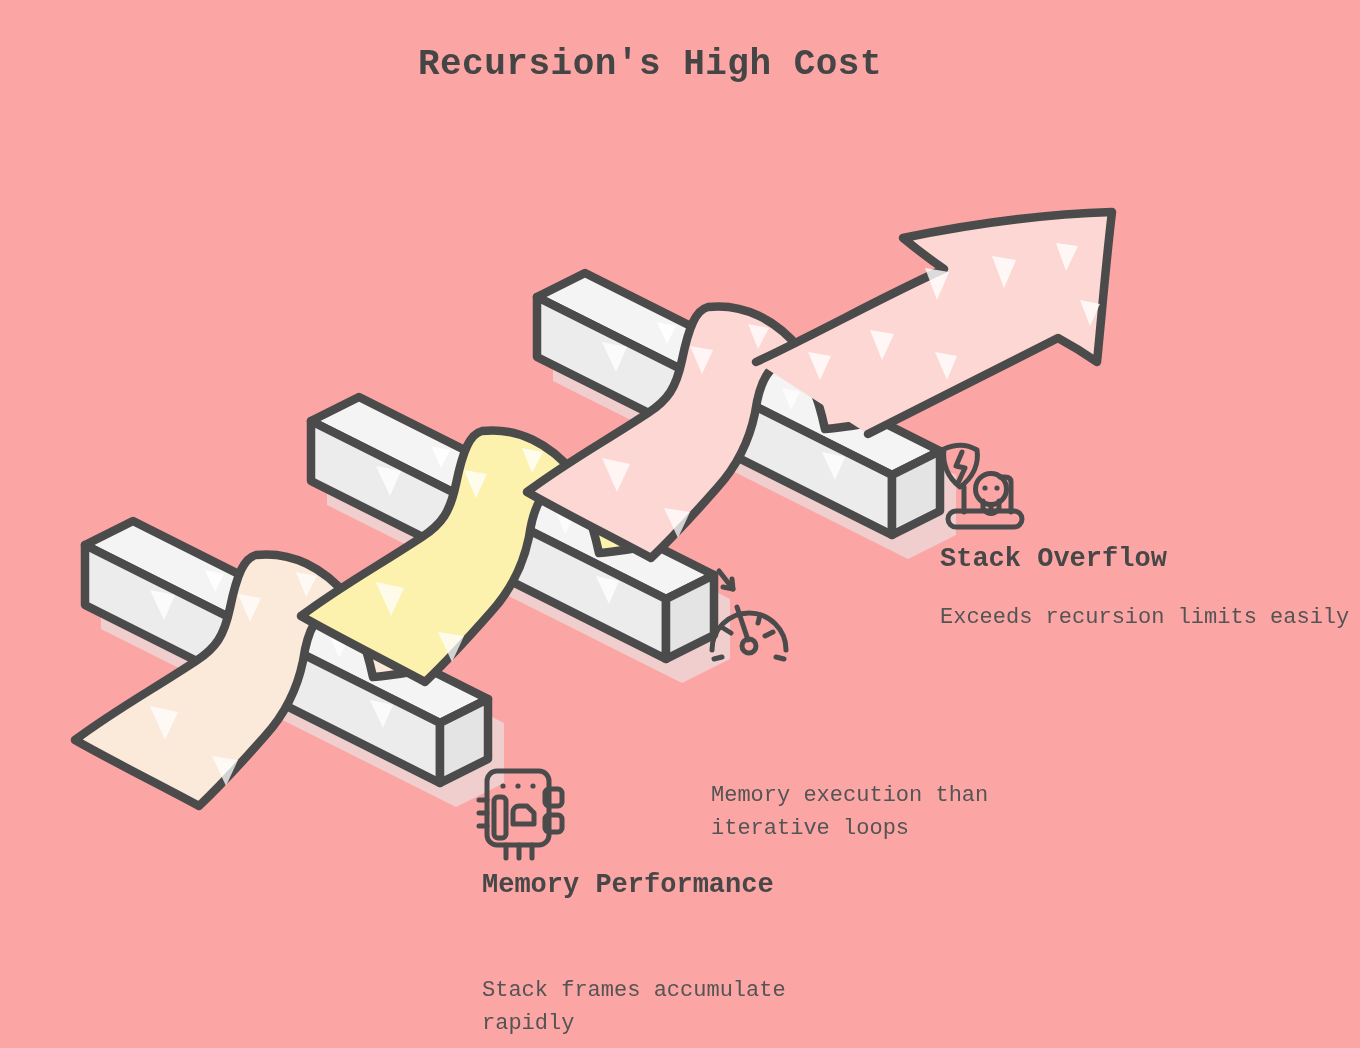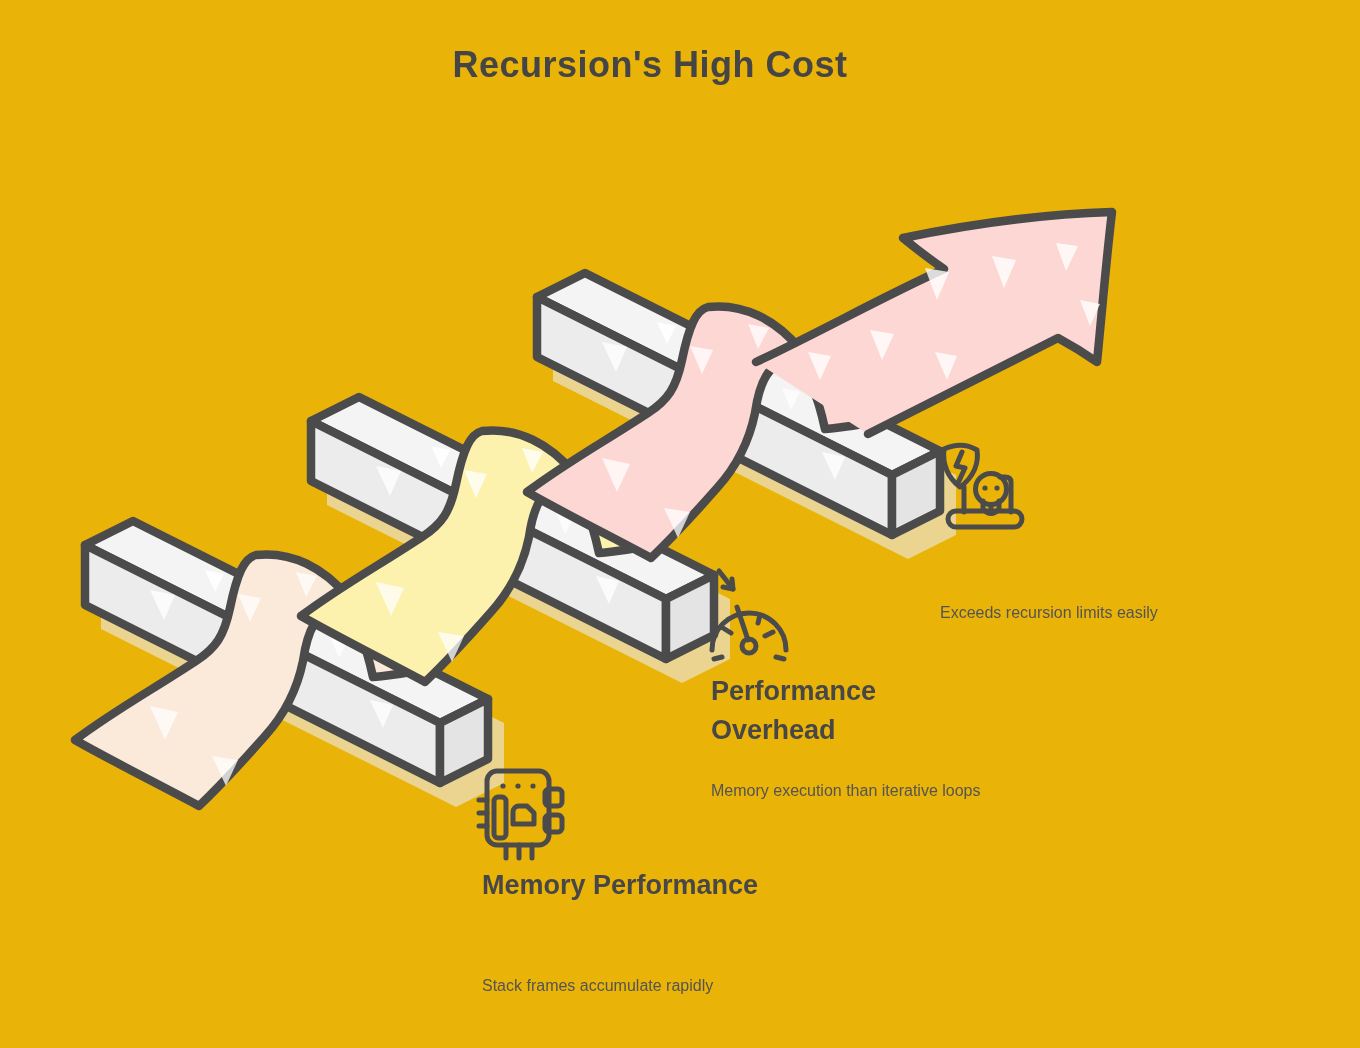--- a/index.html
+++ b/index.html
@@ -1,29 +1,29 @@
 <!DOCTYPE html>
 <html><head>
 <meta charset="utf-8">
 <style>
   html,body{margin:0;padding:0;background:#ffffff;}
   .canvas{
-    position:relative;width:1360px;height:1048px;background:#eab308;overflow:hidden;
-    font-family:Liberation Sans, sans-serif;color:#4a4a4a;
+    position:relative;width:1360px;height:1048px;background:#fca5a5;overflow:hidden;
+    font-family:Liberation Mono, monospace;color:#4a4a4a;
   }
   .scene{position:absolute;left:0;top:0;}
   .title{
     position:absolute;left:0;top:44px;width:1300px;text-align:center;
     font-size:36px;font-weight:800;letter-spacing:.5px;color:#454545;
   }
   .heading{
     position:absolute;font-size:27px;font-weight:800;color:#474747;line-height:1.45;
   }
   .desc{
-    position:absolute;font-size:16px;font-weight:400;color:#545454;line-height:1.5;
+    position:absolute;font-size:22px;font-weight:400;color:#545454;line-height:1.5;
   }
   .h-memory{left:482px;top:866px;width:420px;}
   .d-memory{left:482px;top:974px;width:310px;}
   .h-performance{left:711px;top:672px;width:240px;}
   .d-performance{left:711px;top:779px;width:385px;}
   .h-stack{left:940px;top:540px;width:420px;}
   .d-stack{left:940px;top:601px;width:410px;}
 </style>
 </head>
 <body>
@@ -153,17 +153,17 @@
       <path d="M983,501 v8 q8,9 16,0 v-8"></path>
       <path d="M991,506 v7"></path>
     </g>
   </svg>
 
   <div class="title">Recursion's High Cost</div>
 
   <div class="heading h-memory">Memory Performance</div>
   <div class="desc d-memory">Stack frames accumulate rapidly</div>
 
-  <div class="heading h-performance">Performance Overhead</div>
   <div class="desc d-performance">Memory execution than iterative loops</div>
 
+  <div class="heading h-stack">Stack Overflow</div>
   <div class="desc d-stack">Exceeds recursion limits easily</div>
 </div>
 
 </body></html>

